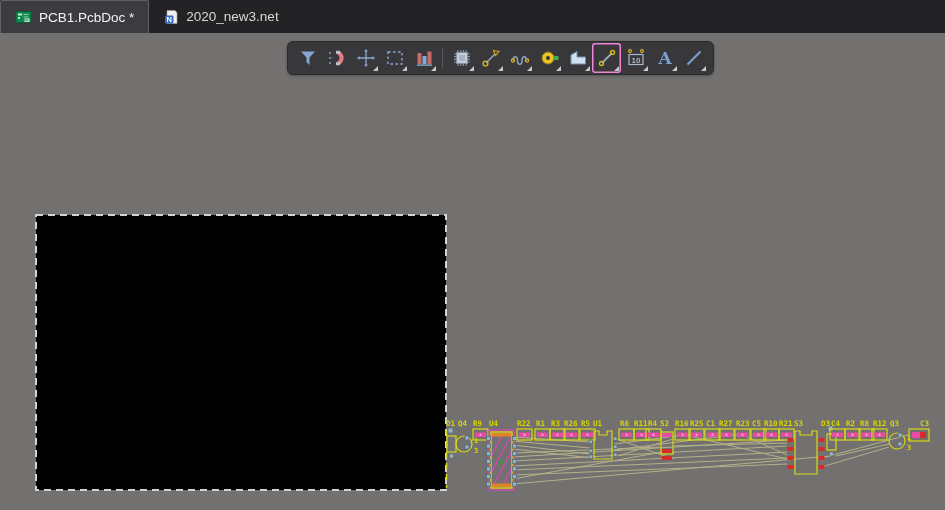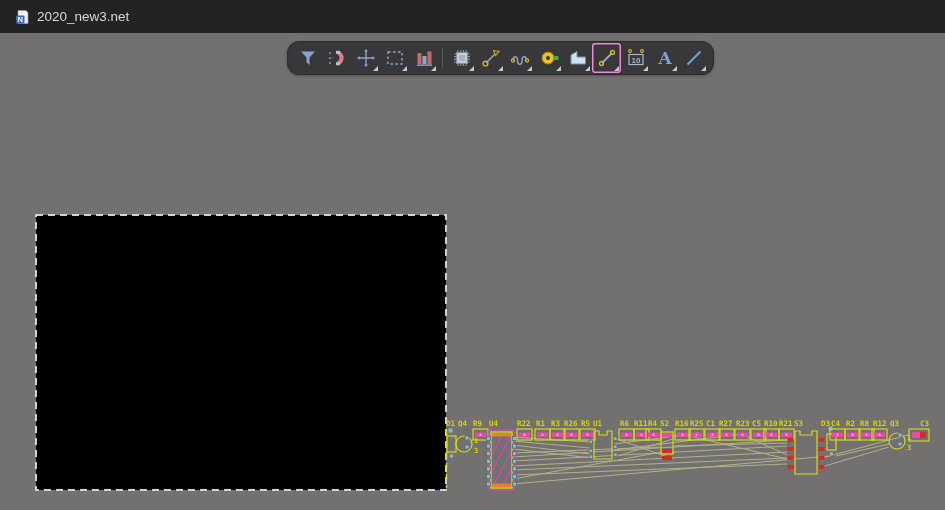--- a/index.html
+++ b/index.html
@@ -20,21 +20,21 @@
   }
   .tab.active{
     background:#3c3c40;color:#f2f2f2;
     border:1px solid #606065;border-bottom:none;
     border-radius:2px 2px 0 0;
   }
   .ticon{display:flex;align-items:center;}
   
   .toolbar{
     position:absolute;left:287px;top:41px;height:32px;
-    background:#38383b;border:1px solid #2b2b2e;border-radius:12px;
+    background:#38383b;border:1px solid #2b2b2e;border-radius:6px;
     box-shadow:0 1px 3px rgba(0,0,0,.3);
     display:flex;align-items:center;padding:0 5px;z-index:4;
   }
   .tool{
     width:29px;height:30px;position:relative;
     display:flex;align-items:center;justify-content:center;
   }
   .tool.selected{box-shadow:inset 0 0 0 1.5px #ef86d7;border-radius:3px;}
   .dd{
     position:absolute;right:2px;bottom:2px;width:0;height:0;
@@ -42,20 +42,33 @@
   }
   .sep{width:1px;height:20px;background:#58585d;margin:0 4px;flex:none;}
   
   #pcb-svg{position:absolute;left:0;top:0;z-index:1;}
   text{user-select:none;}
 </style>
 </head>
 <body>
 
 <div class="tabbar">
+  <div class="tab active">
+    <span class="ticon">
+      <svg width="17" height="16" viewBox="0 0 17 16">
+        <rect x="1" y="2.5" width="15" height="11" rx="1" fill="#0f8a4f" stroke="#0a5c36"></rect>
+        <rect x="3" y="4.5" width="4" height="2" fill="#bfe8cf"></rect>
+        <rect x="3" y="8" width="2" height="2" fill="#bfe8cf"></rect>
+        <path d="M8.5 5.5 h5 M8.5 8 h5" stroke="#7fd4a8" stroke-width="1"></path>
+        <rect x="9.5" y="9.5" width="5" height="3.5" fill="#e8e8e8"></rect>
+        <path d="M10.2 10.2 v2 M11.6 10.2 v2 M13 10.2 v2" stroke="#0f8a4f" stroke-width="0.8"></path>
+      </svg>
+    </span>
+    <span>PCB1.PcbDoc *</span>
+  </div>
   <div class="tab">
     <span class="ticon">
       <svg width="16" height="16" viewBox="0 0 16 16">
         <path d="M4 1.5 h8 l2 2 V14.5 H4 Z" fill="#f0f0f0" stroke="#9a9a9a" stroke-width="0.6"></path>
         <rect x="2" y="6.5" width="8.5" height="8" rx="1" fill="#3a6bc4"></rect>
         <text x="6.2" y="13" font-family="Liberation Sans,sans-serif" font-size="7.5" font-weight="bold" fill="#ffffff" text-anchor="middle">N</text>
       </svg>
     </span>
     <span>2020_new3.net</span>
   </div>

